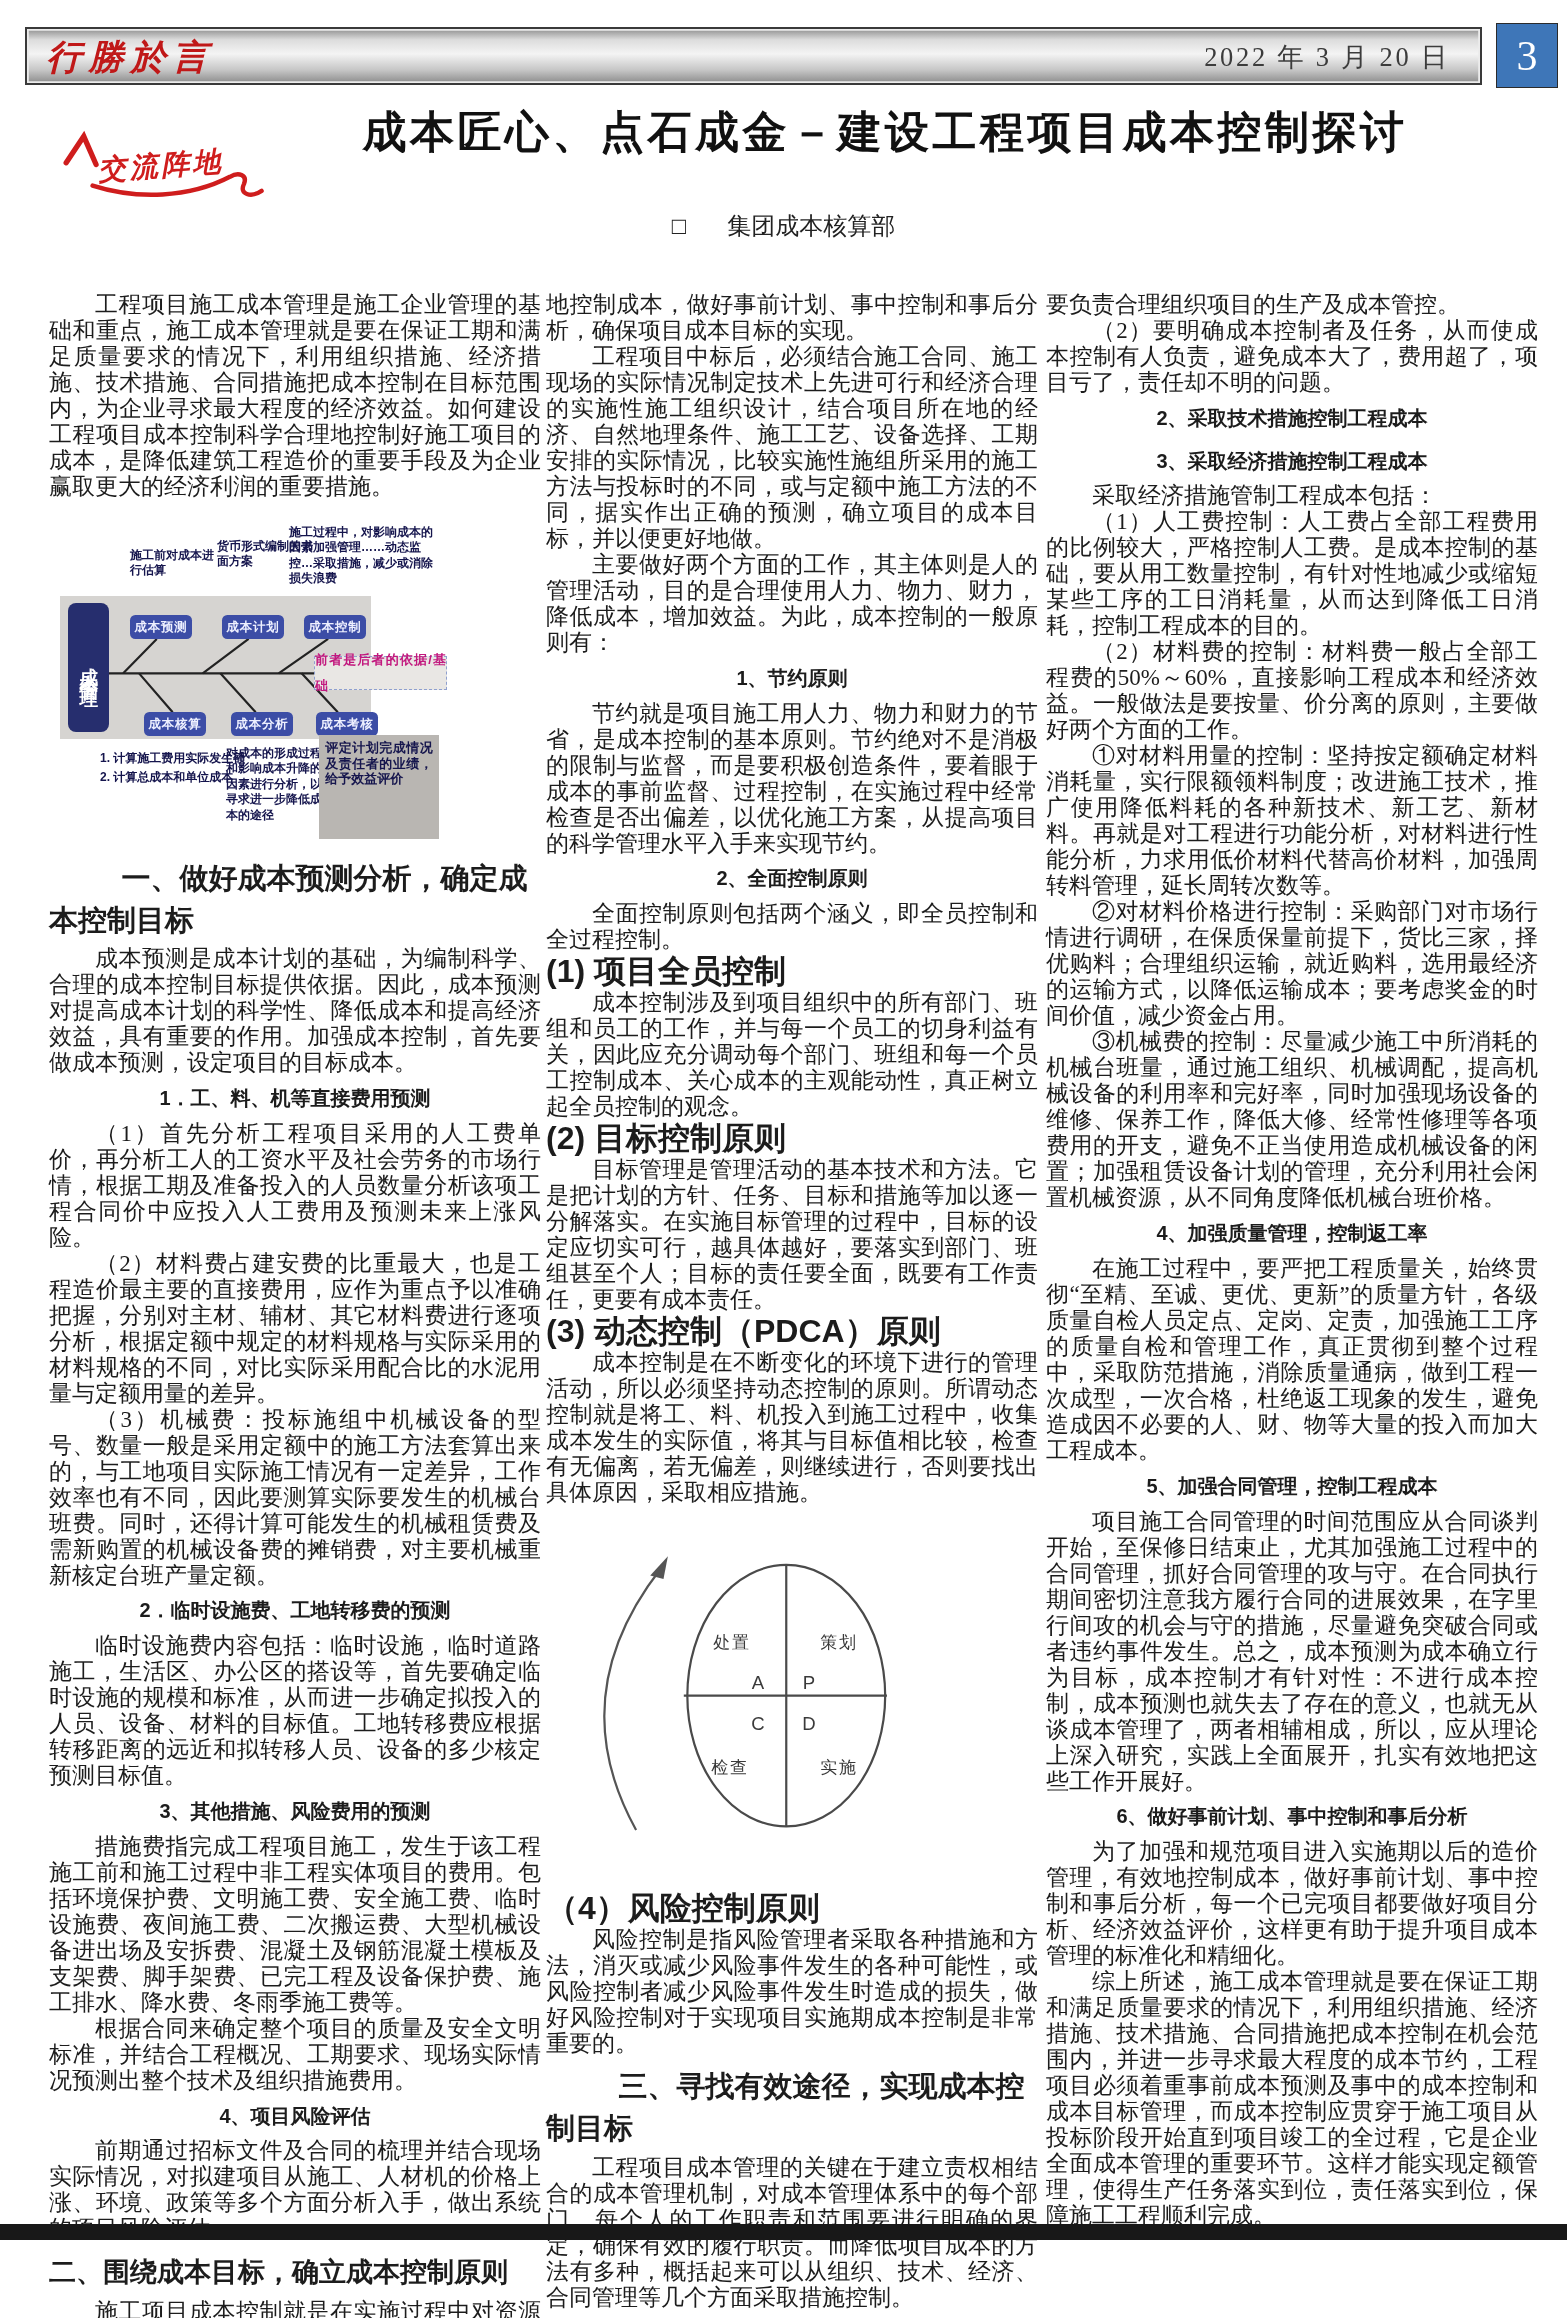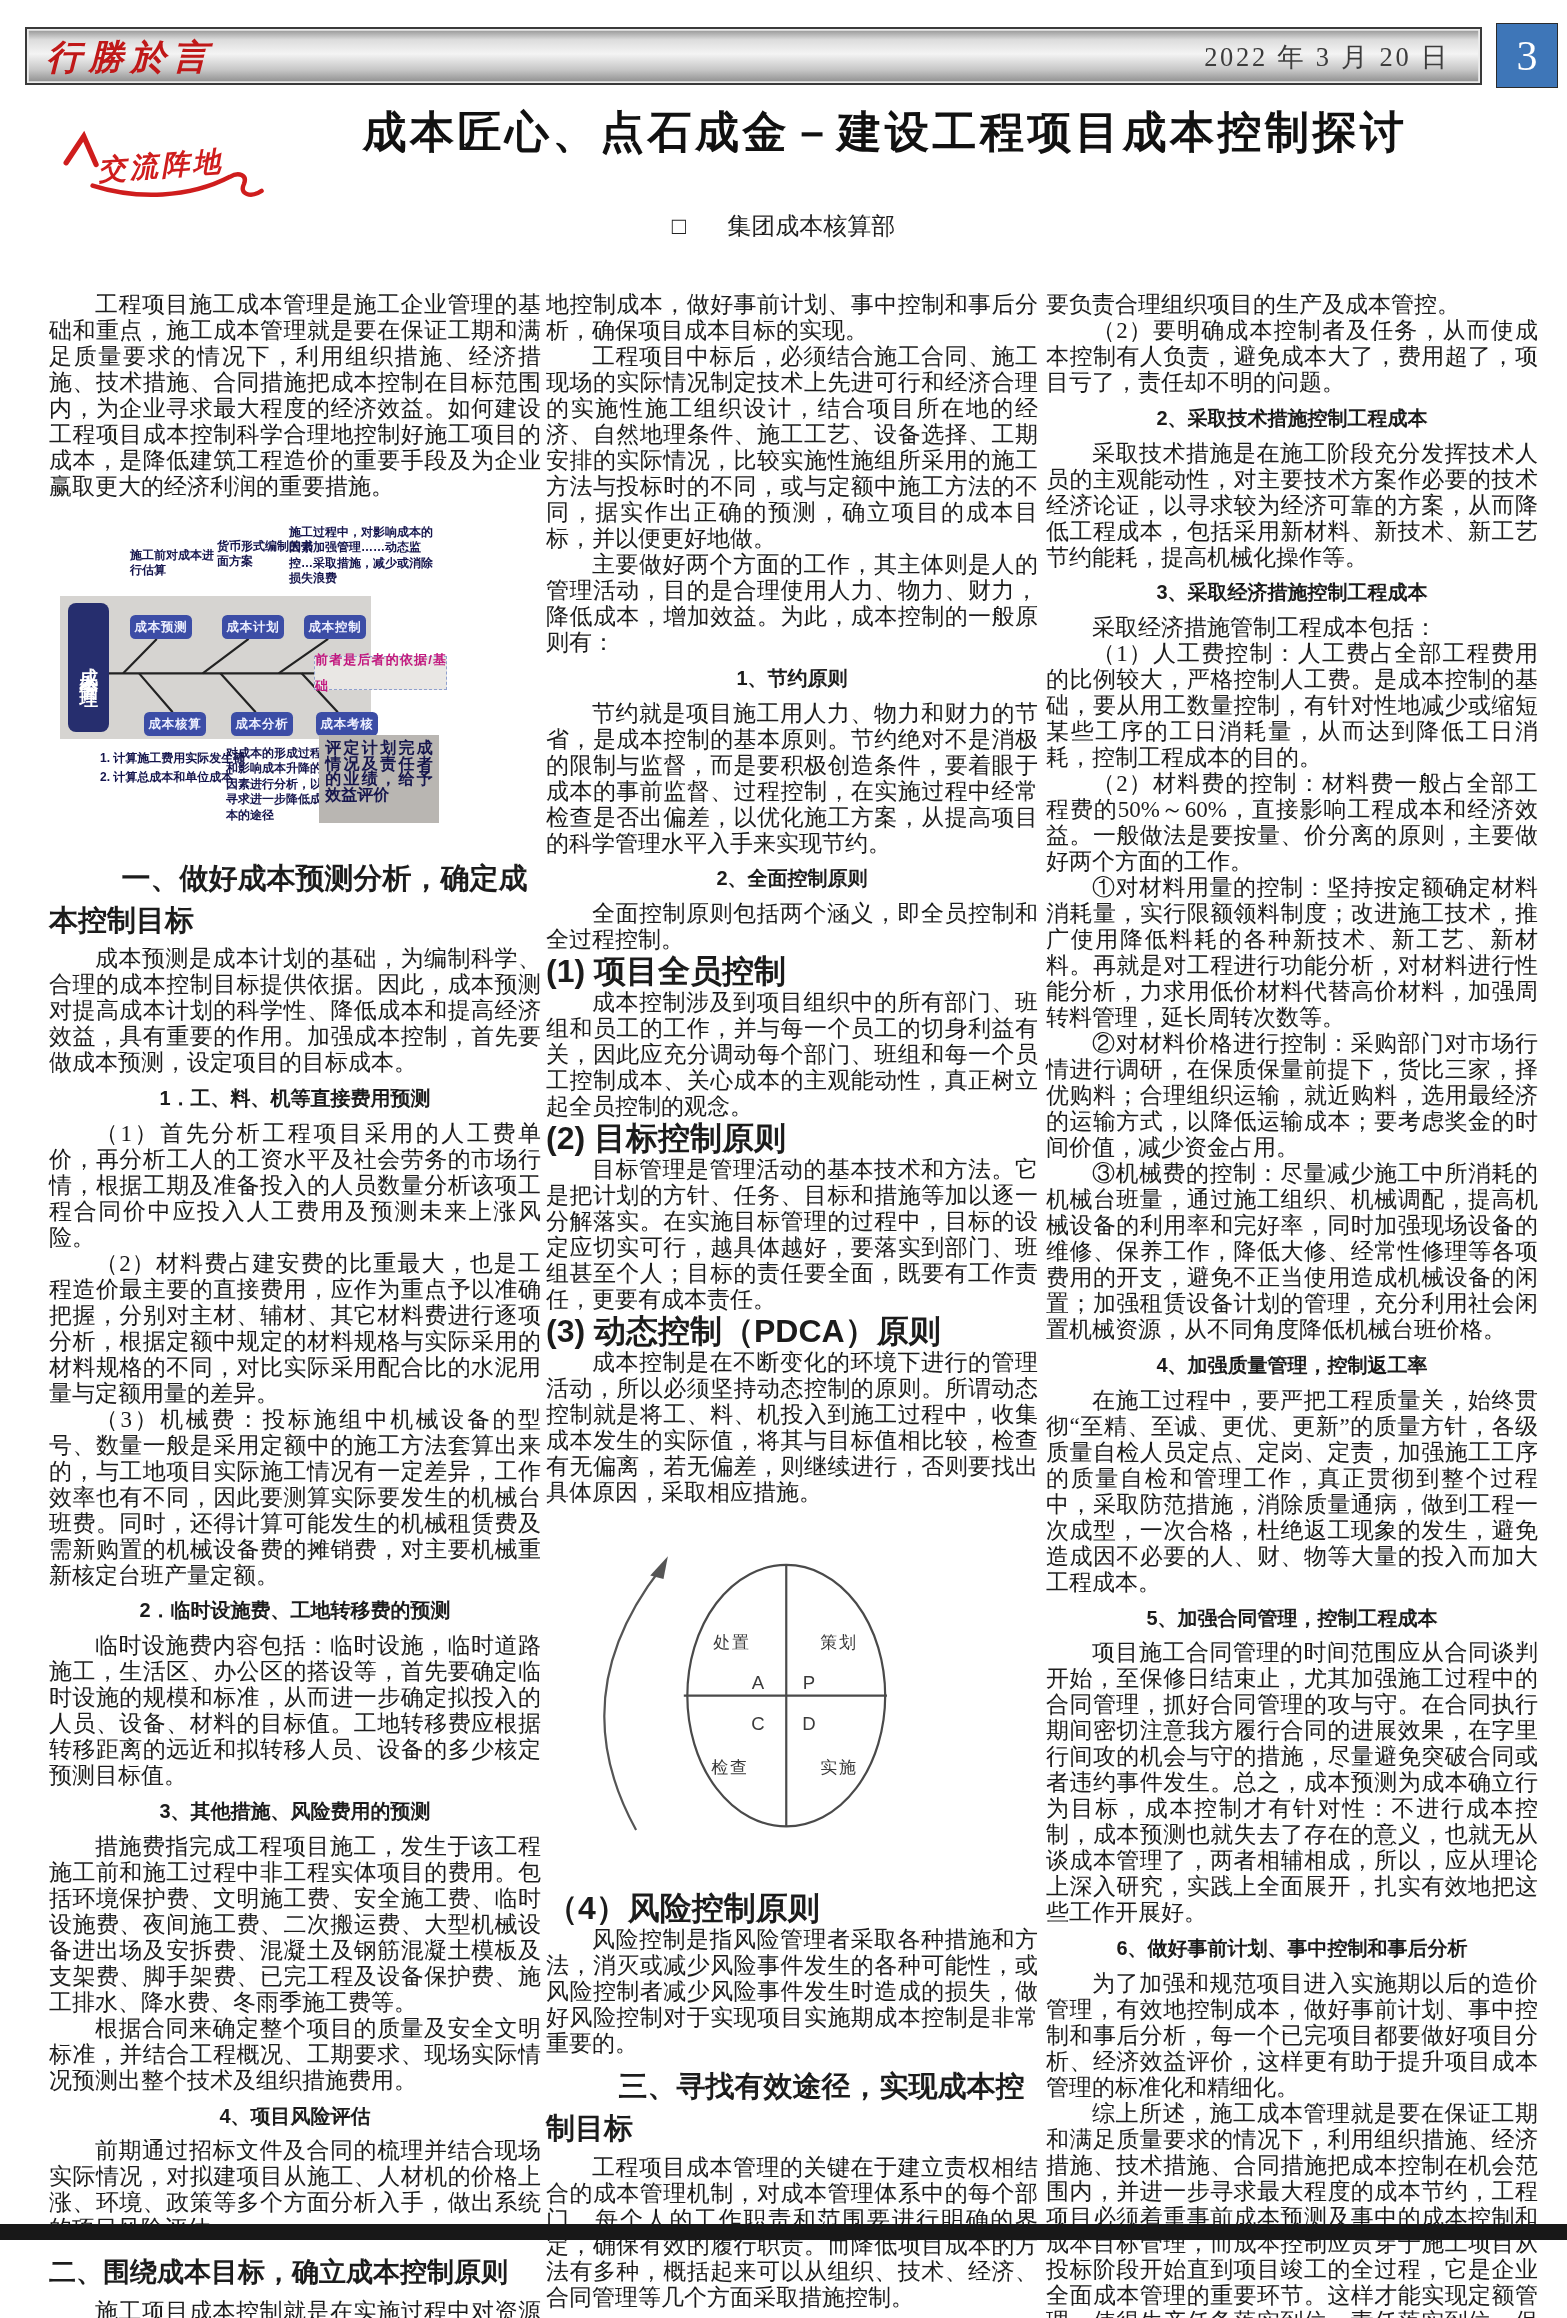--- a/index.html
+++ b/index.html
@@ -54,22 +54,22 @@
   .fb-lines{position:absolute;left:0;top:0;}
   .fb-root{position:absolute;left:19.4px;top:94px;width:41px;height:129px;background:#262e6e;
     color:#fff;border-radius:8px;writing-mode:vertical-rl;text-orientation:upright;
     display:flex;align-items:center;justify-content:center;font-size:18.6px;font-weight:bold;letter-spacing:7px;}
   .fb-box{position:absolute;width:62px;height:24px;background:#3c4da6;color:#eef0ff;border-radius:5.3px;
     font-size:12.4px;font-weight:bold;display:flex;align-items:center;justify-content:center;letter-spacing:0.9px;}
   .fb-note{position:absolute;font-size:12px;line-height:15.5px;color:#15154d;font-weight:bold;text-align:left;}
   .fb-link{position:absolute;left:265px;top:147px;width:131px;height:32px;
     border:1.8px dashed #8fa0cf;background:#e9e7e4;color:#c2187e;font-size:13px;font-weight:bold;
     display:flex;align-items:center;justify-content:center;}
-  .fb-gray{position:absolute;left:270px;top:226px;width:120px;height:88px;background:#b9b6b2;
-    padding:5.3px 6.2px;box-sizing:border-box;font-size:16px;line-height:15.5px;color:#15154d;font-weight:bold;}
+  .fb-gray{position:absolute;left:270px;top:226px;width:120px;height:104px;background:#b9b6b2;
+    padding:5.3px 6.2px;box-sizing:border-box;font-size:13px;line-height:15.5px;color:#15154d;font-weight:bold;}
 
   
   .fig-pdca{position:relative;width:492px;height:364px;margin:12.4px 0 7px;
     font-family:"Liberation Sans",sans-serif;}
   .pd-label{position:absolute;transform:translate(-50%,-50%);font-size:17px;color:#3a3a3a;letter-spacing:1.8px;}
   .pd-letter{position:absolute;transform:translate(-50%,-50%);font-size:18.6px;color:#3a3a3a;}
 
   
   .footer-bar{position:absolute;left:0;top:2224px;width:1567px;height:16px;background:#181818;}
 </style>
@@ -173,21 +173,20 @@
       <div class="it-h3">（4）风险控制原则</div>
       <div class="it-p">风险控制是指风险管理者采取各种措施和方法，消灭或减少风险事件发生的各种可能性，或风险控制者减少风险事件发生时造成的损失，做好风险控制对于实现项目实施期成本控制是非常重要的。</div>
       <div class="it-h1">三、寻找有效途径，实现成本控制目标</div>
       <div class="it-p">工程项目成本管理的关键在于建立责权相结合的成本管理机制，对成本管理体系中的每个部门、每个人的工作职责和范围要进行明确的界定，确保有效的履行职责。而降低项目成本的方法有多种，概括起来可以从组织、技术、经济、合同管理等几个方面采取措施控制。</div>
       <div class="it-h2">1、采取组织措施控制工程成本</div>
     </div>
   <div class="column" id="col3">
       <div class="it-pc">要负责合理组织项目的生产及成本管控。</div>
       <div class="it-p">（2）要明确成本控制者及任务，从而使成本控制有人负责，避免成本大了，费用超了，项目亏了，责任却不明的问题。</div>
       <div class="it-h2">2、采取技术措施控制工程成本</div>
-      <div class="it-p">采取技术措施是在施工阶段充分发挥技术人员的主观能动性，对主要技术方案作必要的技术经济论证，以寻求较为经济可靠的方案，从而降低工程成本，包括采用新材料、新技术、新工艺节约能耗，提高机械化操作等。</div>
       <div class="it-h2">3、采取经济措施控制工程成本</div>
       <div class="it-p">采取经济措施管制工程成本包括：</div>
       <div class="it-p">（1）人工费控制：人工费占全部工程费用的比例较大，严格控制人工费。是成本控制的基础，要从用工数量控制，有针对性地减少或缩短某些工序的工日消耗量，从而达到降低工日消耗，控制工程成本的目的。</div>
       <div class="it-p">（2）材料费的控制：材料费一般占全部工程费的50%～60%，直接影响工程成本和经济效益。一般做法是要按量、价分离的原则，主要做好两个方面的工作。</div>
       <div class="it-p">①对材料用量的控制：坚持按定额确定材料消耗量，实行限额领料制度；改进施工技术，推广使用降低料耗的各种新技术、新工艺、新材料。再就是对工程进行功能分析，对材料进行性能分析，力求用低价材料代替高价材料，加强周转料管理，延长周转次数等。</div>
       <div class="it-p">②对材料价格进行控制：采购部门对市场行情进行调研，在保质保量前提下，货比三家，择优购料；合理组织运输，就近购料，选用最经济的运输方式，以降低运输成本；要考虑奖金的时间价值，减少资金占用。</div>
       <div class="it-p">③机械费的控制：尽量减少施工中所消耗的机械台班量，通过施工组织、机械调配，提高机械设备的利用率和完好率，同时加强现场设备的维修、保养工作，降低大修、经常性修理等各项费用的开支，避免不正当使用造成机械设备的闲置；加强租赁设备计划的管理，充分利用社会闲置机械资源，从不同角度降低机械台班价格。</div>
       <div class="it-h2">4、加强质量管理，控制返工率</div>
       <div class="it-p">在施工过程中，要严把工程质量关，始终贯彻“至精、至诚、更优、更新”的质量方针，各级质量自检人员定点、定岗、定责，加强施工工序的质量自检和管理工作，真正贯彻到整个过程中，采取防范措施，消除质量通病，做到工程一次成型，一次合格，杜绝返工现象的发生，避免造成因不必要的人、财、物等大量的投入而加大工程成本。</div>
       <div class="it-h2">5、加强合同管理，控制工程成本</div>

